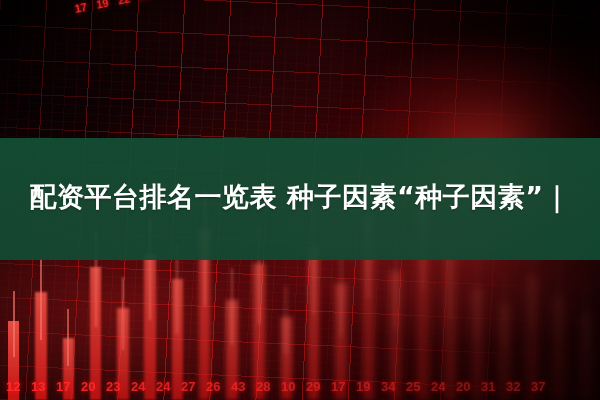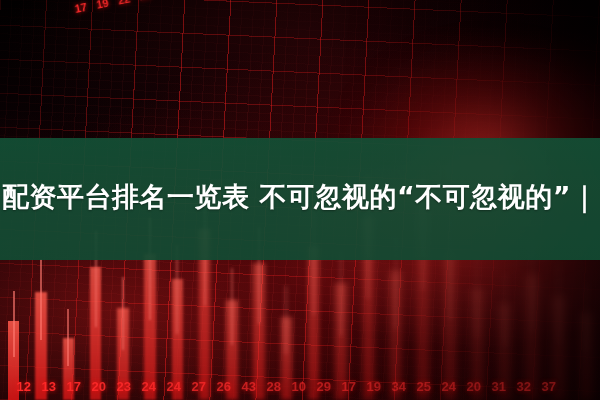--- a/index.html
+++ b/index.html
@@ -51,21 +51,21 @@
   }
   #blur-overlay{
     position:absolute;inset:0;
     backdrop-filter:blur(0px);
     background:linear-gradient(95deg, rgba(0,0,0,0) 55%, rgba(5,0,1,.35) 80%, rgba(3,0,1,.72) 100%);
   }
 
   
   .axis-row{position:absolute;white-space:nowrap;color:#ff2a2a;font-weight:bold;}
   #axis-bottom{left:6px;bottom:6px;font-size:13px;letter-spacing:0;}
-  #axis-bottom .tick{display:inline-block;width:25px;text-align:right;text-shadow:0 0 5px rgba(255,20,20,.9);}
+  #axis-bottom .tick{display:inline-block;width:25px;text-align:left;text-shadow:0 0 5px rgba(255,20,20,.9);}
   #axis-top{left:70px;top:4px;font-size:11px;transform:rotate(-11deg);transform-origin:0 50%;}
   #axis-top .tick{display:inline-block;width:22px;text-align:center;opacity:.75;text-shadow:0 0 4px rgba(255,20,20,.8);}
 
   
   #banner{
     position:absolute;left:0;top:138px;width:600px;height:122px;
     background:linear-gradient(180deg, rgba(28,104,74,0.90) 0%, rgba(31,106,76,0.86) 45%, rgba(26,98,70,0.90) 100%);
     display:flex;flex-direction:column;align-items:center;justify-content:center;
   }
   #banner-tint{position:absolute;inset:0;background:rgba(22,95,67,.35);mix-blend-mode:multiply;}
@@ -132,16 +132,16 @@
       <div class="wick" style="left: 585.4px; bottom: 48.1px; height: 70.1px; opacity: 0.2; filter: blur(3.7px);"></div>
     </div>
   <div id="glow-right"></div>
   <div id="blur-overlay"></div>
 
   <div class="axis-row" id="axis-top"><span class="tick" style="opacity: 1;">17</span><span class="tick" style="opacity: 0.94;">19</span><span class="tick" style="opacity: 0.88;">22</span><span class="tick" style="opacity: 0.81;">25</span></div>
   <div class="axis-row" id="axis-bottom"><span class="tick" style="opacity: 1;">12</span><span class="tick" style="opacity: 0.97;">13</span><span class="tick" style="opacity: 0.94;">17</span><span class="tick" style="opacity: 0.91;">20</span><span class="tick" style="opacity: 0.88;">23</span><span class="tick" style="opacity: 0.84;">24</span><span class="tick" style="opacity: 0.81;">24</span><span class="tick" style="opacity: 0.78;">27</span><span class="tick" style="opacity: 0.75;">26</span><span class="tick" style="opacity: 0.72;">43</span><span class="tick" style="opacity: 0.69;">28</span><span class="tick" style="opacity: 0.66;">10</span><span class="tick" style="opacity: 0.63;">29</span><span class="tick" style="opacity: 0.6;">17</span><span class="tick" style="opacity: 0.56;">19</span><span class="tick" style="opacity: 0.53;">34</span><span class="tick" style="opacity: 0.5;">25</span><span class="tick" style="opacity: 0.47;">24</span><span class="tick" style="opacity: 0.44;">20</span><span class="tick" style="opacity: 0.43;">31</span><span class="tick" style="opacity: 0.43;">32</span><span class="tick" style="opacity: 0.43;">37</span></div>
 
   <div id="banner">
     <div id="banner-tint"></div>
-    <div class="headline" id="headline-line1">配资平台排名一览表 不可忽视的“不可忽视的”｜</div>
+    <div class="headline" id="headline-line1">配资平台排名一览表 种子因素“种子因素”｜</div>
   </div>
 
 </div>
 
 </body></html>

